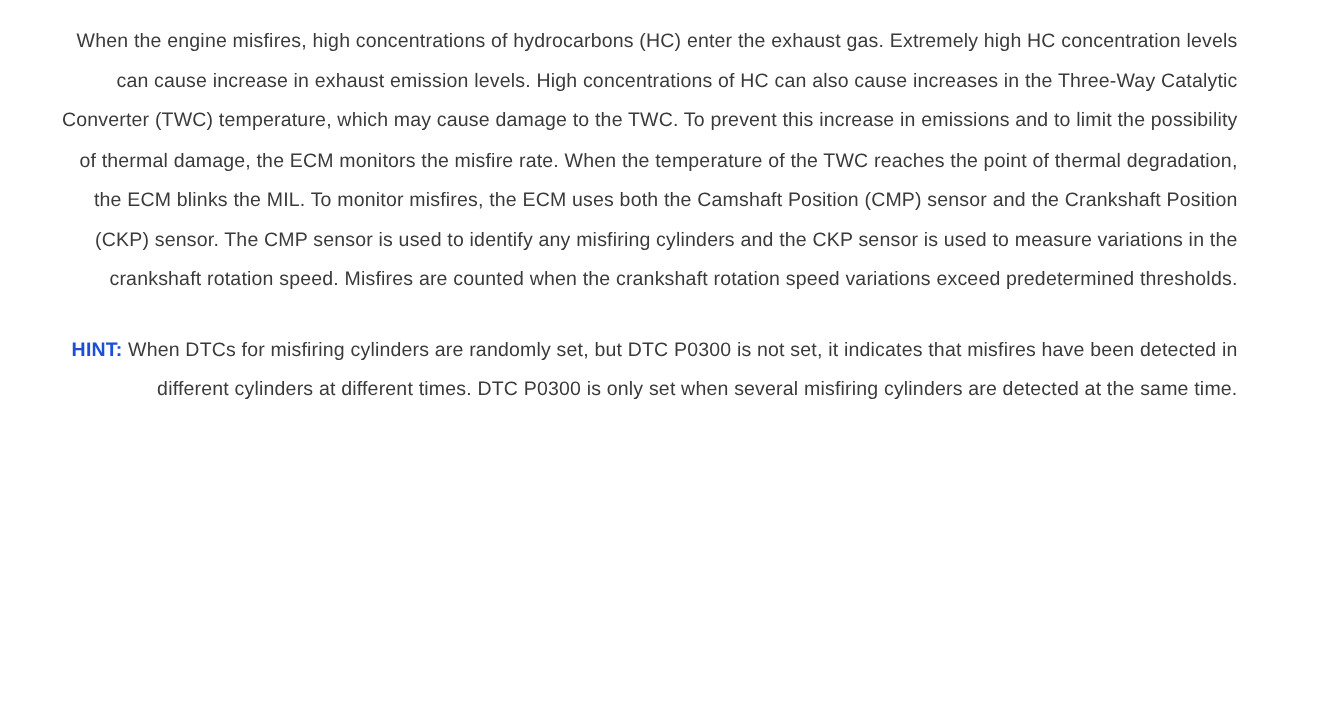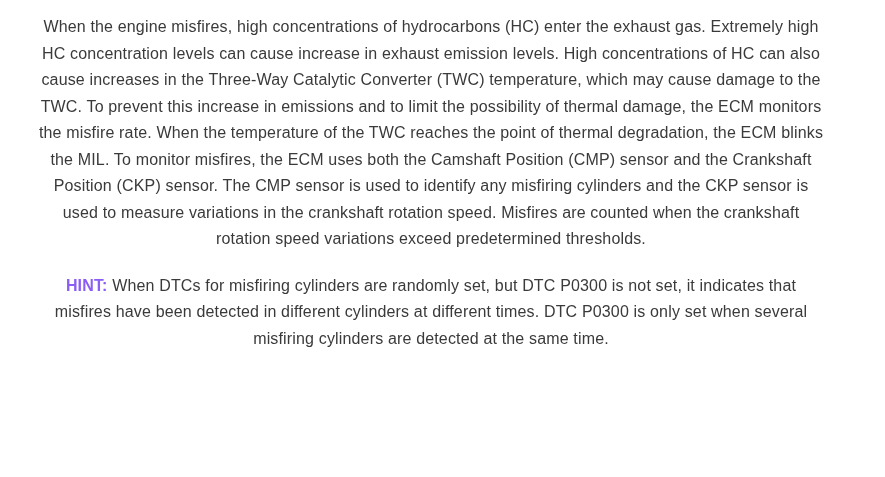--- a/index.html
+++ b/index.html
@@ -15,36 +15,36 @@
     overflow: hidden;
   }
   .page {
     box-sizing: border-box;
     width: 885px;
     height: 477px;
     padding: 14px 60px 0 37px;
     background: #ffffff;
   }
   .para {
-    font-size: 16px;
+    font-size: 13px;
     line-height: 26.5px;
     color: #3a3a3a;
     margin: 0 0 20px 0;
-    text-align: center;
+    text-align: right;
     letter-spacing: 0.01em;
   }
   .para:last-child {
     margin-bottom: 0;
   }
   .para-hint {
     margin-bottom: 0;
   }
   .hint-label {
     font-weight: bold;
-    color: #8b5cf6;
+    color: #1d4ed8;
   }
 </style>
 </head>
 <body>
 
 <div class="page">
 
   <p class="para">When the engine misfires, high concentrations of hydrocarbons (HC) enter the exhaust gas. Extremely high HC concentration levels can cause increase in exhaust emission levels. High concentrations of HC can also cause increases in the Three-Way Catalytic Converter (TWC) temperature, which may cause damage to the TWC. To prevent this increase in emissions and to limit the possibility of thermal damage, the ECM monitors the misfire rate. When the temperature of the TWC reaches the point of thermal degradation, the ECM blinks the MIL. To monitor misfires, the ECM uses both the Camshaft Position (CMP) sensor and the Crankshaft Position (CKP) sensor. The CMP sensor is used to identify any misfiring cylinders and the CKP sensor is used to measure variations in the crankshaft rotation speed. Misfires are counted when the crankshaft rotation speed variations exceed predetermined thresholds.</p>
 
 

